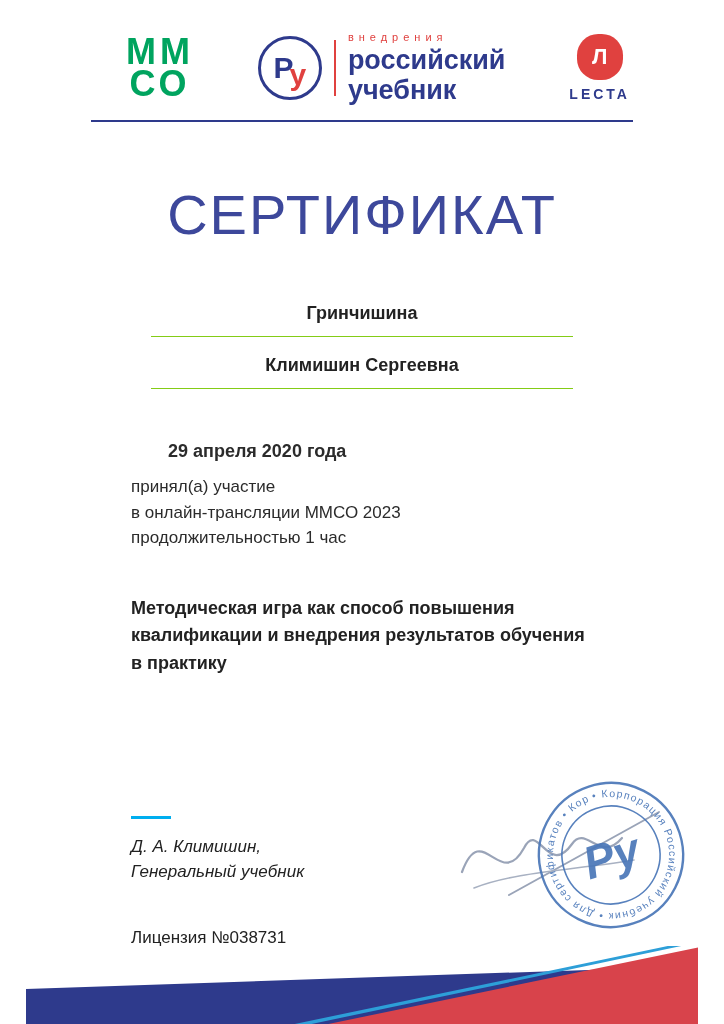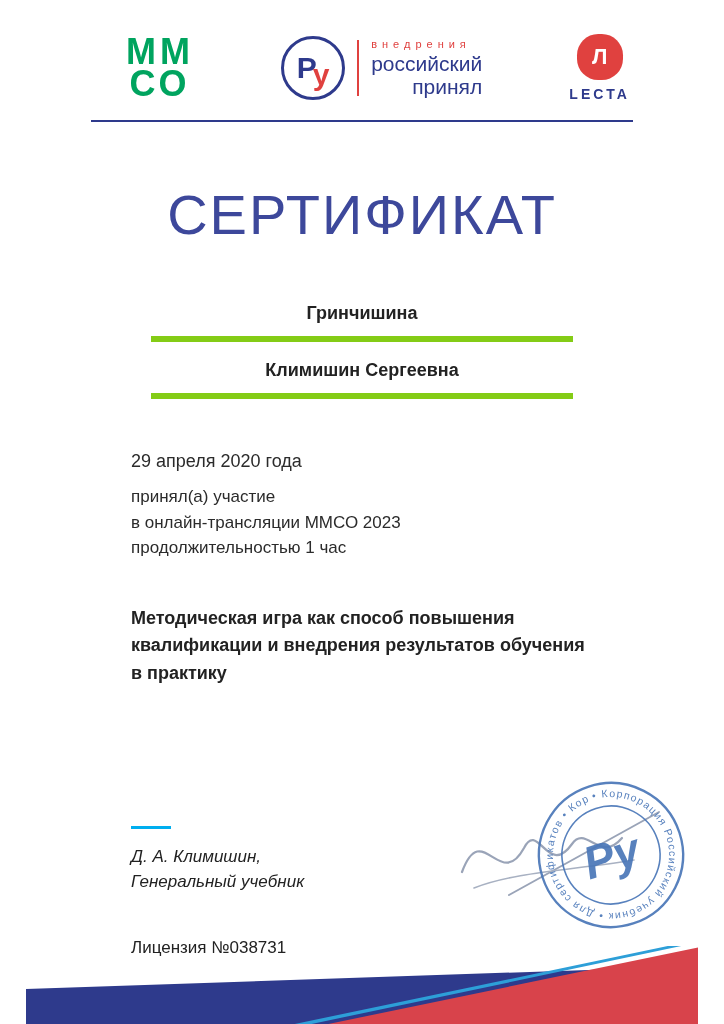--- a/index.html
+++ b/index.html
@@ -44,21 +44,21 @@
     flex: 0 0 auto;
   }
   .ru-circle .p { color: #2e3a8c; }
   .ru-circle .y { color: #e0413f; margin-left: -4px; position: relative; top: 7px; }
   .ru-bar { width: 2px; height: 56px; background: #e0413f; flex: 0 0 auto; }
   .ru-text { display: flex; flex-direction: column; }
   .ru-text .corp {
     color: #e0413f; font-size: 11px; letter-spacing: 5px; margin-bottom: 3px;
   }
   .ru-text .big {
-    color: #2e3a8c; font-weight: normal; font-size: 21px; line-height: 1.08; text-align: right;
+    color: #2e3a8c; font-weight: bold; font-size: 27px; line-height: 1.08;
   }
 
   .lecta-logo { display: flex; flex-direction: column; align-items: center; }
   .lecta-mark {
     width: 46px; height: 46px;
     background: #e0413f;
     border-radius: 46% 46% 46% 46%;
     display: flex; align-items: center; justify-content: center;
     color: #ffffff; font-weight: bold; font-size: 22px;
     margin-bottom: 6px;
@@ -85,27 +85,27 @@
 
   
   .name-block { margin-top: 56px; }
   .name-line {
     margin: 0 125px;
     text-align: center;
     font-weight: bold;
     font-size: 18px;
     color: #222;
     padding-bottom: 12px;
-    border-bottom: 6px solid #84cc16;
+    border-bottom: 1px solid #84cc16;
   }
   .name-line + .name-line { margin-top: 18px; }
 
   
   .details { margin: 52px 90px 0 105px; font-size: 17px; }
-  .details .date { font-weight: normal; font-size: 18px; margin-bottom: 12px; }
+  .details .date { font-weight: bold; font-size: 18px; margin-bottom: 12px; margin-left: 37px; }
   .details .line { line-height: 1.5; }
 
   
   .topic {
     margin: 44px 100px 0 105px;
     font-weight: bold;
     font-size: 18px;
     line-height: 1.55;
     color: #222;
   }
@@ -165,21 +165,21 @@
 
     <div class="ru-logo">
       <div class="ru-circle">
         <span class="p">Р</span>
         <span class="y">у</span>
       </div>
       <div class="ru-bar"></div>
       <div class="ru-text">
         <span class="corp">внедрения</span>
         <span class="big">российский</span>
-        <span class="big">принял</span>
+        <span class="big">учебник</span>
       </div>
     </div>
 
     <div class="lecta-logo">
       <div class="lecta-mark">
         <span>Л</span>
       </div>
       <div class="lecta-label">LECTA</div>
     </div>
 

